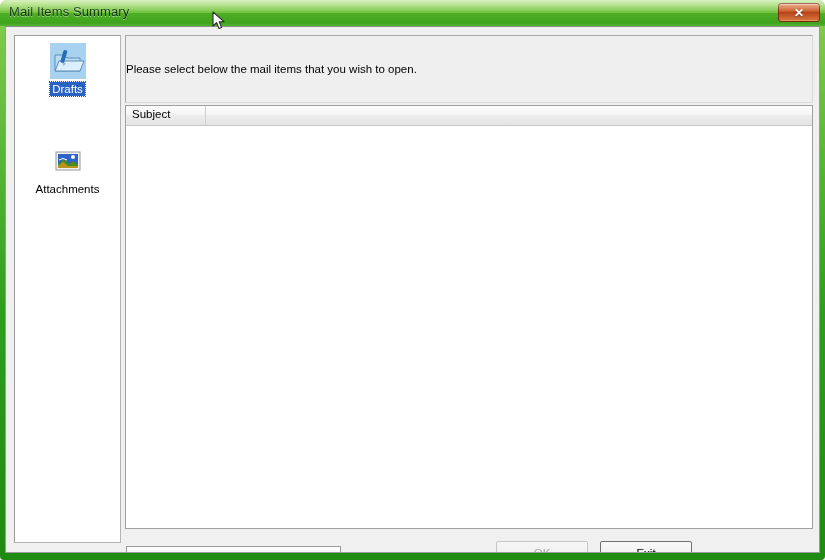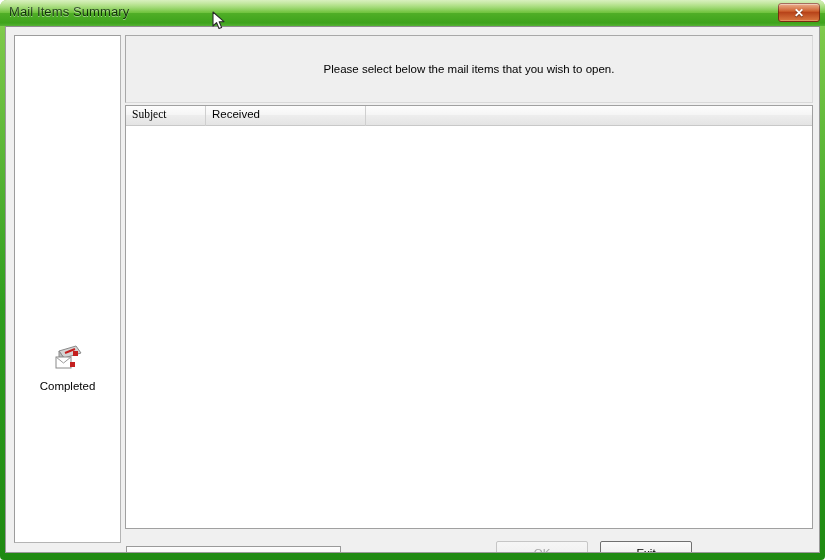--- a/index.html
+++ b/index.html
@@ -161,21 +161,20 @@
     top: 8px;
     width: 688px;
     height: 68px;
     box-sizing: border-box;
     background: #efefef;
     border: 1px solid #a8a8a8;
     border-right-color: #d9d9d9;
     border-bottom-color: #d9d9d9;
     display: flex;
     flex-direction: column;
-    align-items: center;
     justify-content: center;
   }
   .instr-line {
     font-size: 11.5px;
     color: #000000;
     line-height: 16px;
     white-space: nowrap;
   }
 
   
@@ -286,49 +285,58 @@
     <div class="title-text">Mail Items Summary</div>
     <div class="close-btn">
       <div class="x">✕</div>
     </div>
   </div>
 
   <div class="client">
 
     <div class="sidebar">
 
-
-
-
-      <div class="side-item" style="top:305px;">
+      <div class="side-item" style="top:8px;">
+        <div class="side-icon selected-bg">
+          <svg width="34" height="34" viewBox="0 0 34 34">
+            <path d="M4 11 L13 11 L16 14 L29 14 L29 27 L4 27 Z" fill="#b9dcf2" stroke="#5c8fb5" stroke-width="1"></path>
+            <path d="M4 27 L8 17 L33 17 L29 27 Z" fill="#dcefff" stroke="#5c8fb5" stroke-width="1"></path>
+            <rect x="11" y="6" width="4" height="13" rx="1" fill="#2b6cb8" transform="rotate(16 13 12)"></rect>
+            <path d="M11 19 L13 22 L15 19 Z" fill="#8fb8dc" transform="rotate(16 13 20)"></path>
+          </svg>
+        </div>
+        <span class="side-label selected">Drafts</span>
+      </div>
+
+      <div class="side-item" style="top:108px;">
         <div class="side-icon">
           <svg width="34" height="34" viewBox="0 0 34 34">
-            <path d="M8 10 L25 5 L30 12 L13 17 Z" fill="#d4d4d4" stroke="#8a8a8a" stroke-width="1"></path>
-            <path d="M8 10 L13 17 L13 24 L8 18 Z" fill="#bcbcbc" stroke="#8a8a8a" stroke-width="1"></path>
-            <rect x="5" y="16" width="15" height="11" fill="#ffffff" stroke="#8a8a8a" stroke-width="1"></rect>
-            <path d="M5 16 L12.5 22 L20 16" fill="none" stroke="#9a9a9a" stroke-width="1"></path>
-            <path d="M14 12 L24 8" stroke="#c42020" stroke-width="2"></path>
-            <rect x="22" y="10" width="5" height="5" fill="#c42020"></rect>
-            <rect x="19" y="21" width="5" height="5" fill="#c42020"></rect>
+            <rect x="5" y="8" width="24" height="18" fill="#f2f2f2" stroke="#9a9a9a" stroke-width="1"></rect>
+            <rect x="7" y="10" width="20" height="14" fill="#2f63c8"></rect>
+            <path d="M7 20 L13 15 L18 20 L22 17 L27 21 L27 24 L7 24 Z" fill="#4f8a1f"></path>
+            <path d="M7 22 L12 18 L17 22 L27 22 L27 24 L7 24 Z" fill="#b8941f"></path>
+            <circle cx="22" cy="13" r="2" fill="#ffffff"></circle>
+            <path d="M8 16 q4 -3 8 0" stroke="#ffffff" stroke-width="1" fill="none"></path>
           </svg>
         </div>
-        <span class="side-label">Completed</span>
+        <span class="side-label">Attachments</span>
       </div>
+
+
 
 
     </div>
 
     <div class="instr">
       <div class="instr-line">Please select below the mail items that you wish to open.</div>
     </div>
 
     <div class="listview">
       <div class="lv-header">
-        <div class="lv-col" style="width:80px;font-family:Liberation Serif, serif;">Subject</div>
-        <div class="lv-col" style="width:160px;">Received</div>
+        <div class="lv-col" style="width:80px;">Subject</div>
         <div class="lv-col" style="width:446px; border-right:none;"></div>
       </div>
       <div class="lv-body"></div>
     </div>
 
     <div class="combo">
       <div class="combo-text" title="Select mail item type">Draft mail items (not yet sent).</div>
 
     </div>
 

